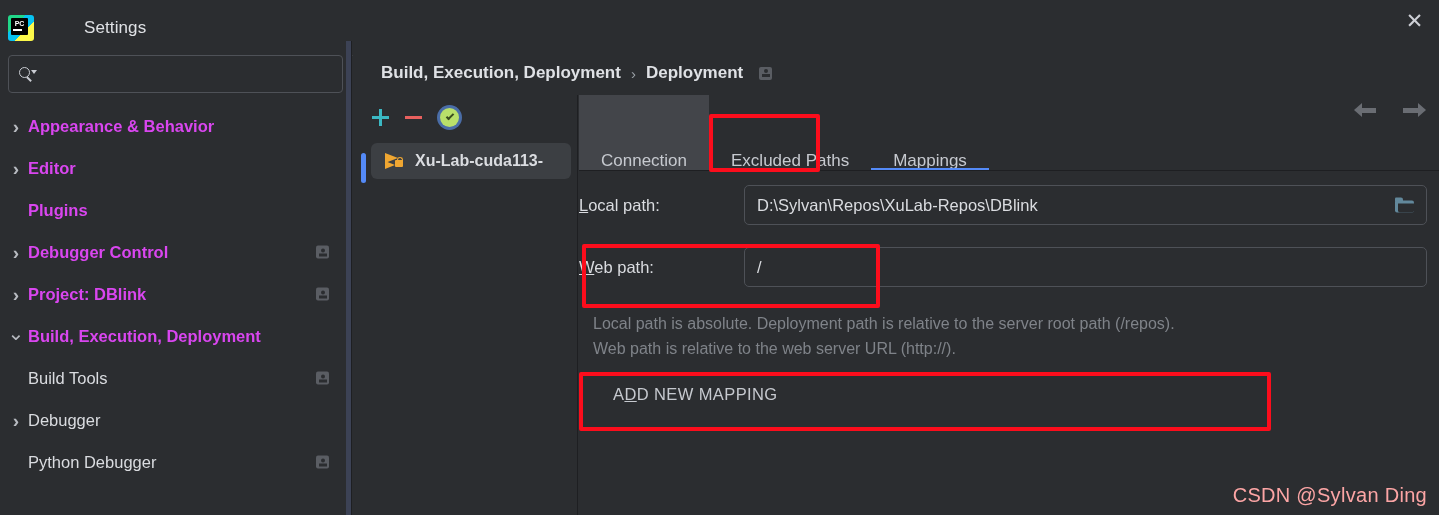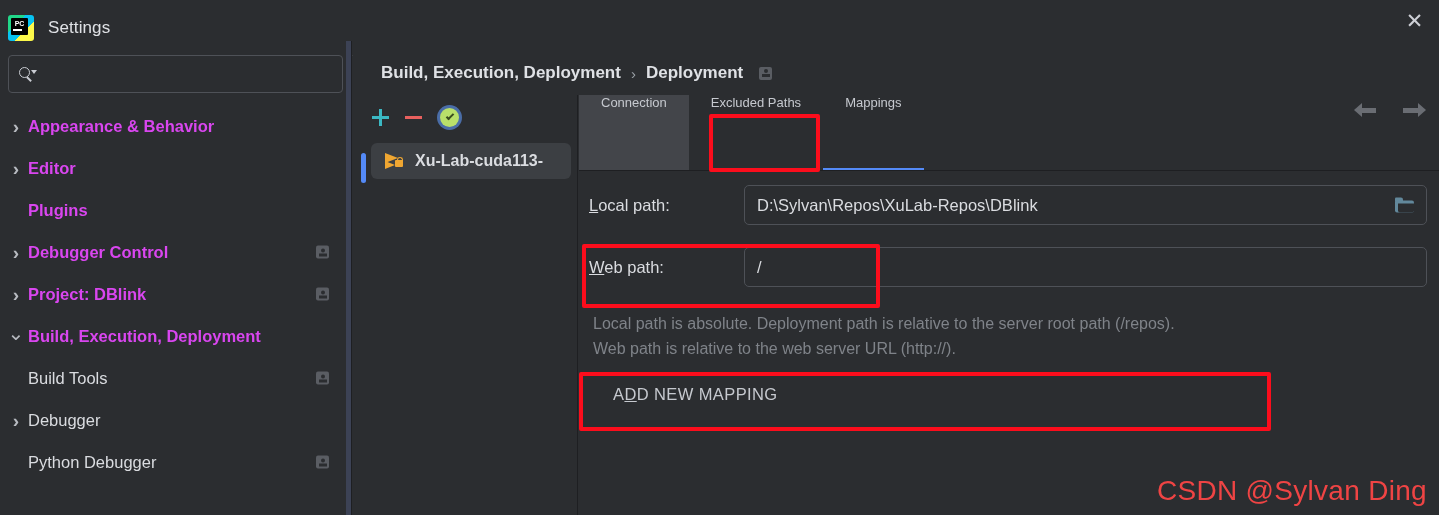--- a/index.html
+++ b/index.html
@@ -13,21 +13,21 @@
     position: relative;
     width: 1439px; height: 515px;
     background: #2b2d30;
   }
 
   
   .titlebar {
     position: absolute; left: 0; top: 0; width: 1439px; height: 56px;
     background: #2b2d30;
     border-bottom: 1px solid #393b40;
-    display: flex; align-items: center;
+    display: flex; align-items: center; gap: 36px;
   }
   .pc-logo {
     width: 26px; height: 26px; margin-left: 8px;
     position: relative; border-radius: 3px; overflow: hidden;
     background: linear-gradient(135deg,#21d789 0%,#21d789 34%,#07c3f2 34%,#07c3f2 62%,#fcf84a 62%,#fcf84a 100%);
     flex: 0 0 auto;
   }
   .pc-logo .inner {
     position: absolute; left: 3px; top: 3px; width: 17px; height: 17px;
     background: #000; border-radius: 1px;
@@ -218,42 +218,41 @@
     border-bottom: none; border-radius: 3px 3px 0 0;
   }
   .sv-name { color: #dadce0; font-size: 16px; font-weight: bold; white-space: nowrap; }
 
   
   .tabstrip {
     position: absolute; left: 226px; top: 54px; width: 860px; height: 76px;
   }
   .tabs { display: flex; height: 76px; align-items: stretch; }
   .tab {
-    position: relative; display: flex; align-items: flex-start;
-    padding: 0 22px; color: #c6c9cf; font-size: 13px; white-space: nowrap;
+    position: relative; display: flex; align-items: flex-end;
+    padding: 0 22px; color: #c6c9cf; font-size: 17px; white-space: nowrap;
   }
   .tab.hover { background: #43454a; }
   .tab.active::after {
     content: ""; position: absolute; left: 0; right: 0; bottom: 0;
     height: 3px; background: #548af7;
   }
   .tab-sep {
     position: absolute; left: 226px; top: 129px; width: 860px; height: 1px;
     background: #1e1f22;
   }
 
   
   .form { position: absolute; left: 226px; top: 140px; width: 860px; }
   .frow {
     position: relative; height: 48px; display: flex; align-items: center;
     margin-bottom: 14px;
   }
   .flabel {
     width: 165px; flex: 0 0 auto; color: #dadce0; font-size: 16.5px;
-    padding-left: 10px;
   }
   .flabel u { text-decoration: underline; }
   .finput {
     flex: 1 1 auto; height: 40px; background: #2b2d30;
     border: 1px solid #4e5157; border-radius: 5px;
     display: flex; align-items: center; padding: 0 12px;
     color: #dadce0; font-size: 16.5px; margin-right: 12px;
     position: relative;
   }
   .folder-ic {
@@ -287,21 +286,21 @@
   .redbox {
     position: absolute; border: 4px solid #fc0d1c; border-radius: 2px;
     pointer-events: none;
   }
   #rb-tab   { left: 709px; top: 114px; width: 111px;  height: 58px; }
   #rb-deploy{ left: 582px; top: 244px; width: 298px;  height: 64px; }
   #rb-help  { left: 579px; top: 372px; width: 692px;  height: 59px; }
 
   .watermark {
     position: absolute; right: 12px; bottom: 8px;
-    color: #ef4444; font-size: 28px; letter-spacing: .3px;
+    color: #fca5a5; font-size: 20px; letter-spacing: .3px;
   }
 </style>
 </head>
 <body>
 
 <div id="app">
 
   <div class="titlebar">
     <div class="pc-logo">
       <div class="inner">PC</div>

